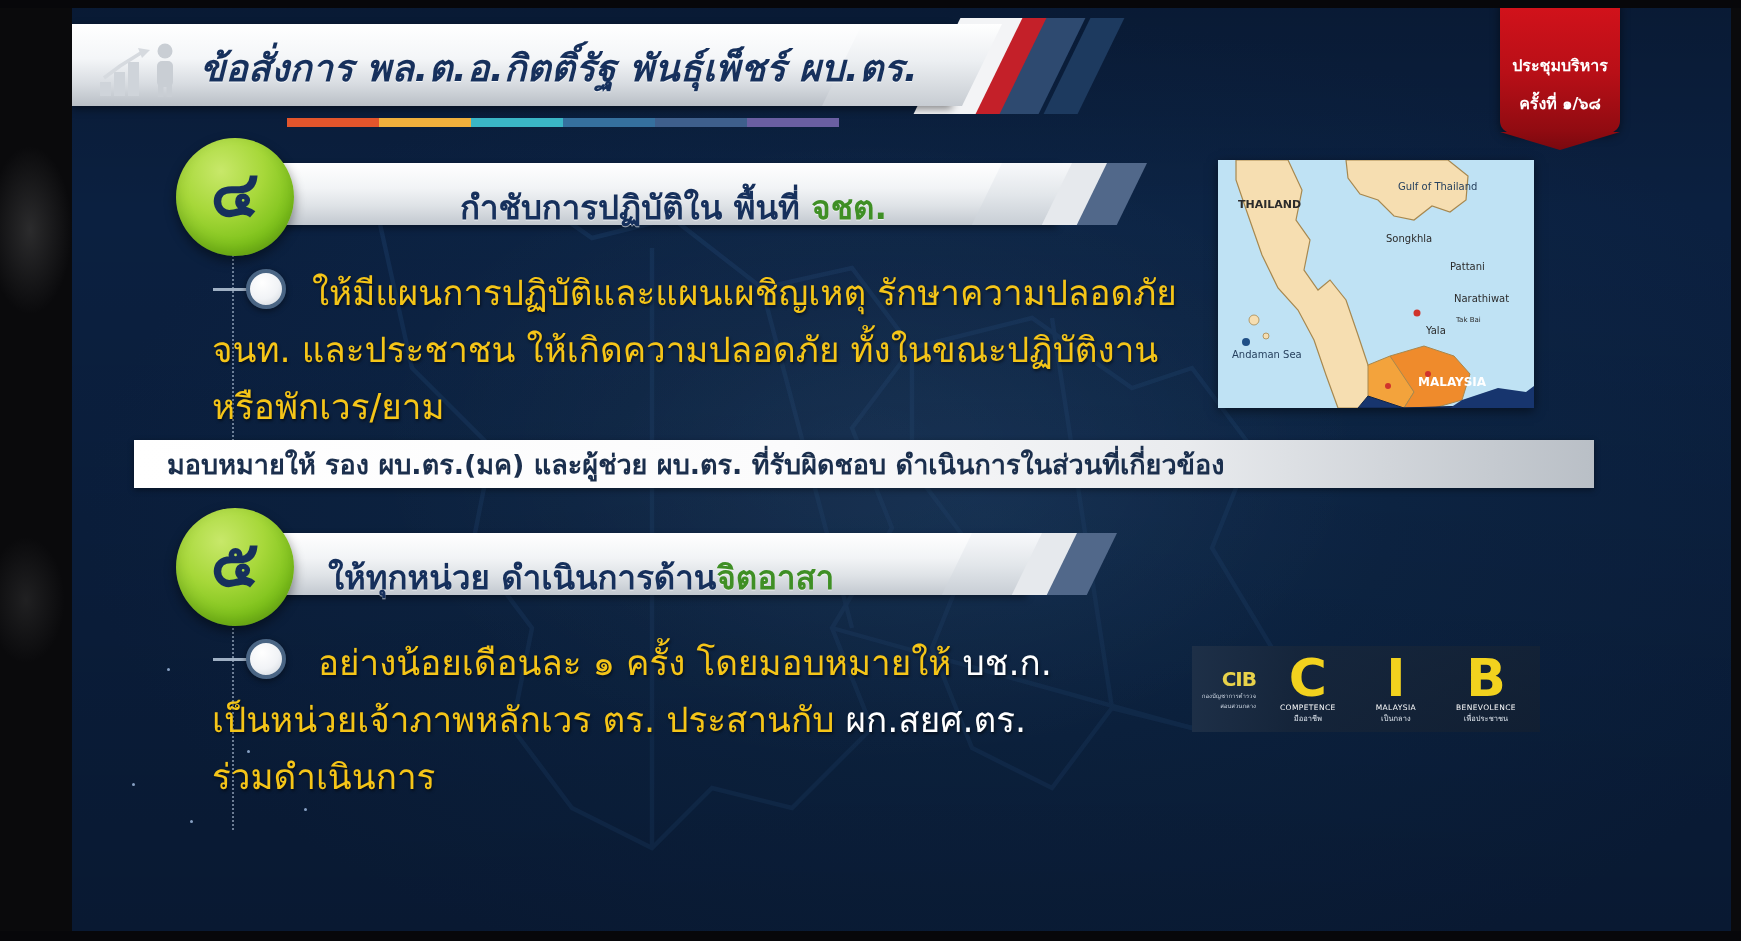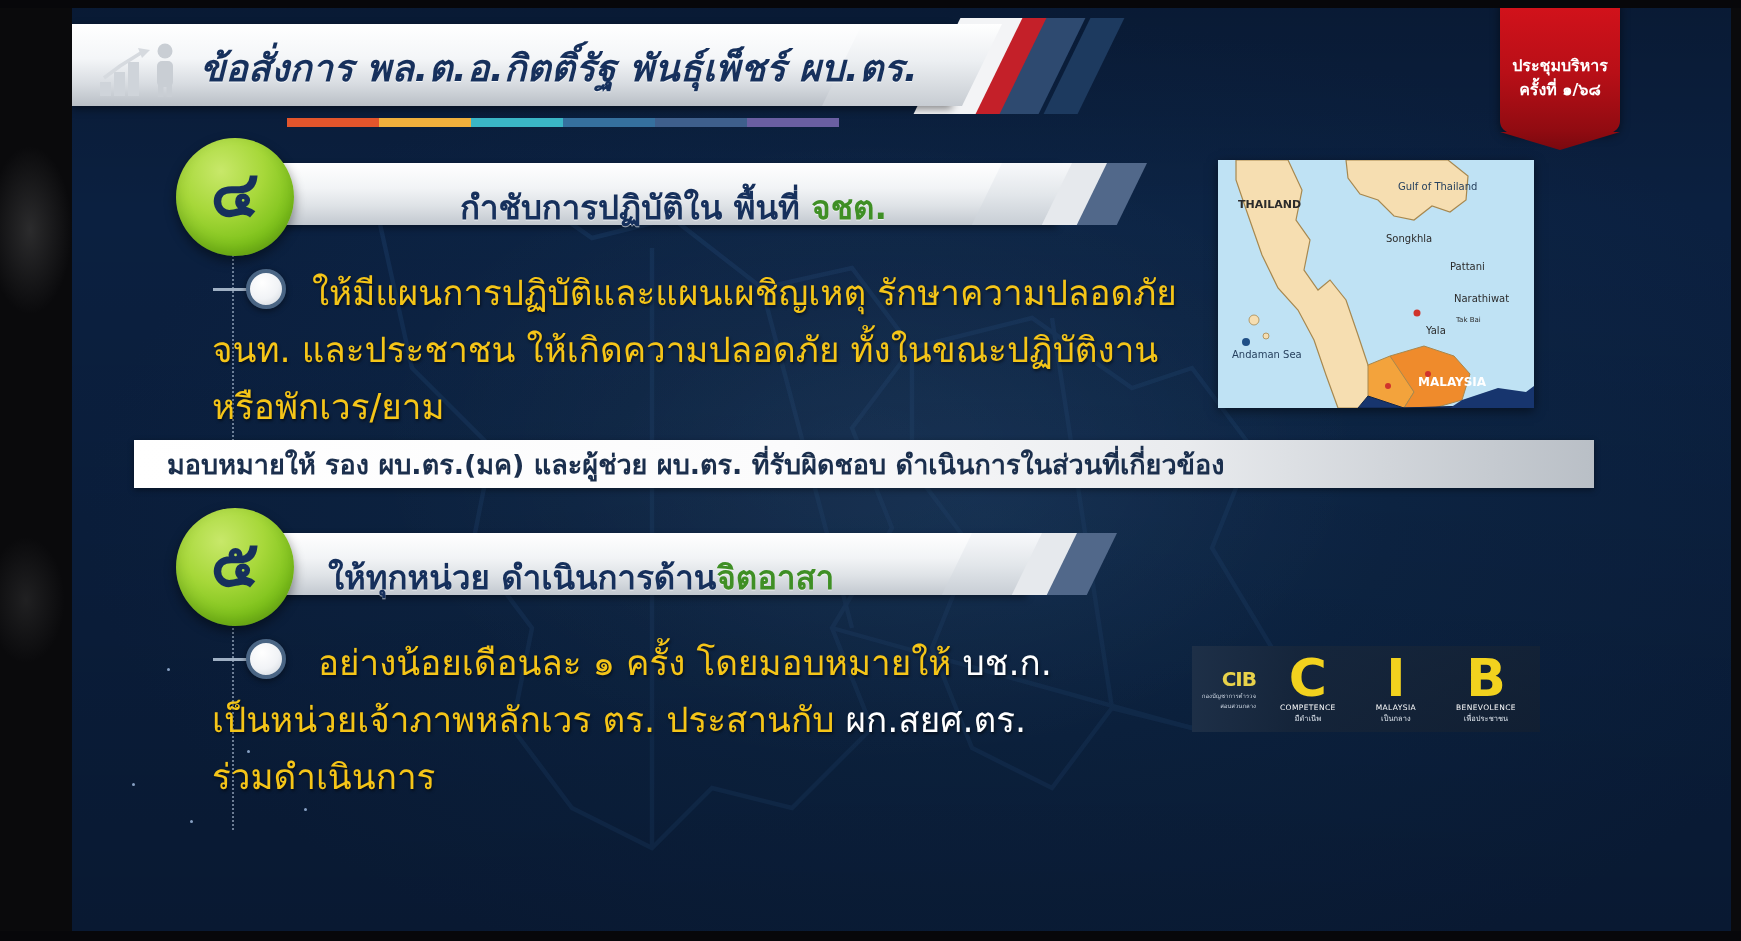--- a/index.html
+++ b/index.html
@@ -111,21 +111,21 @@
     border-radius: 0 0 12px 12px;
     box-shadow: 0 3px 10px rgba(0,0,0,.5);
     display:flex; flex-direction:column; align-items:center; justify-content:center;
     padding-top:22px;
   }
   .badge::after{
     content:""; position:absolute; left:0; bottom:-17px; width:120px; height:18px;
     background: linear-gradient(180deg,#8f0b11,#7a090f);
     clip-path: polygon(0 0, 100% 0, 50% 100%);
   }
-  .badge span { color:#fff; font-size:16px; font-weight:700; line-height:1.45; text-align:center; white-space:nowrap; }
+  .badge span { color:#fff; font-size:16px; font-weight:700; line-height:1.45; text-align:center; white-space:nowrap;margin-top:14px; }
 
   
   .section { position:absolute; z-index:14; }
 
   .sec-headbar {
     position:absolute; height:62px;
     background: linear-gradient(180deg,#ffffff 0%,#f2f4f6 40%,#dfe3e7 68%,#c2c8cf 100%);
     box-shadow: 0 3px 7px rgba(0,0,0,.4);
   }
   .sec-headbar-skew {
@@ -373,21 +373,21 @@
     <div class="cib-banner">
       <div class="cib-photo"></div>
       <div class="cib-left-logo">
         <div class="mark">CIB</div>
         <div class="sub">กองบัญชาการตำรวจสอบสวนกลาง</div>
       </div>
       <div class="cib-big">
         <div class="cib-letter">
           <div class="ch">C</div>
           <div class="en">COMPETENCE</div>
-          <div class="th">มืดำเนีพ</div>
+          <div class="th">มืออาชีพ</div>
         </div>
         <div class="cib-letter">
           <div class="ch">I</div>
           <div class="en">MALAYSIA</div>
           <div class="th">เป็นกลาง</div>
         </div>
         <div class="cib-letter">
           <div class="ch">B</div>
           <div class="en">BENEVOLENCE</div>
           <div class="th">เพื่อประชาชน</div>

